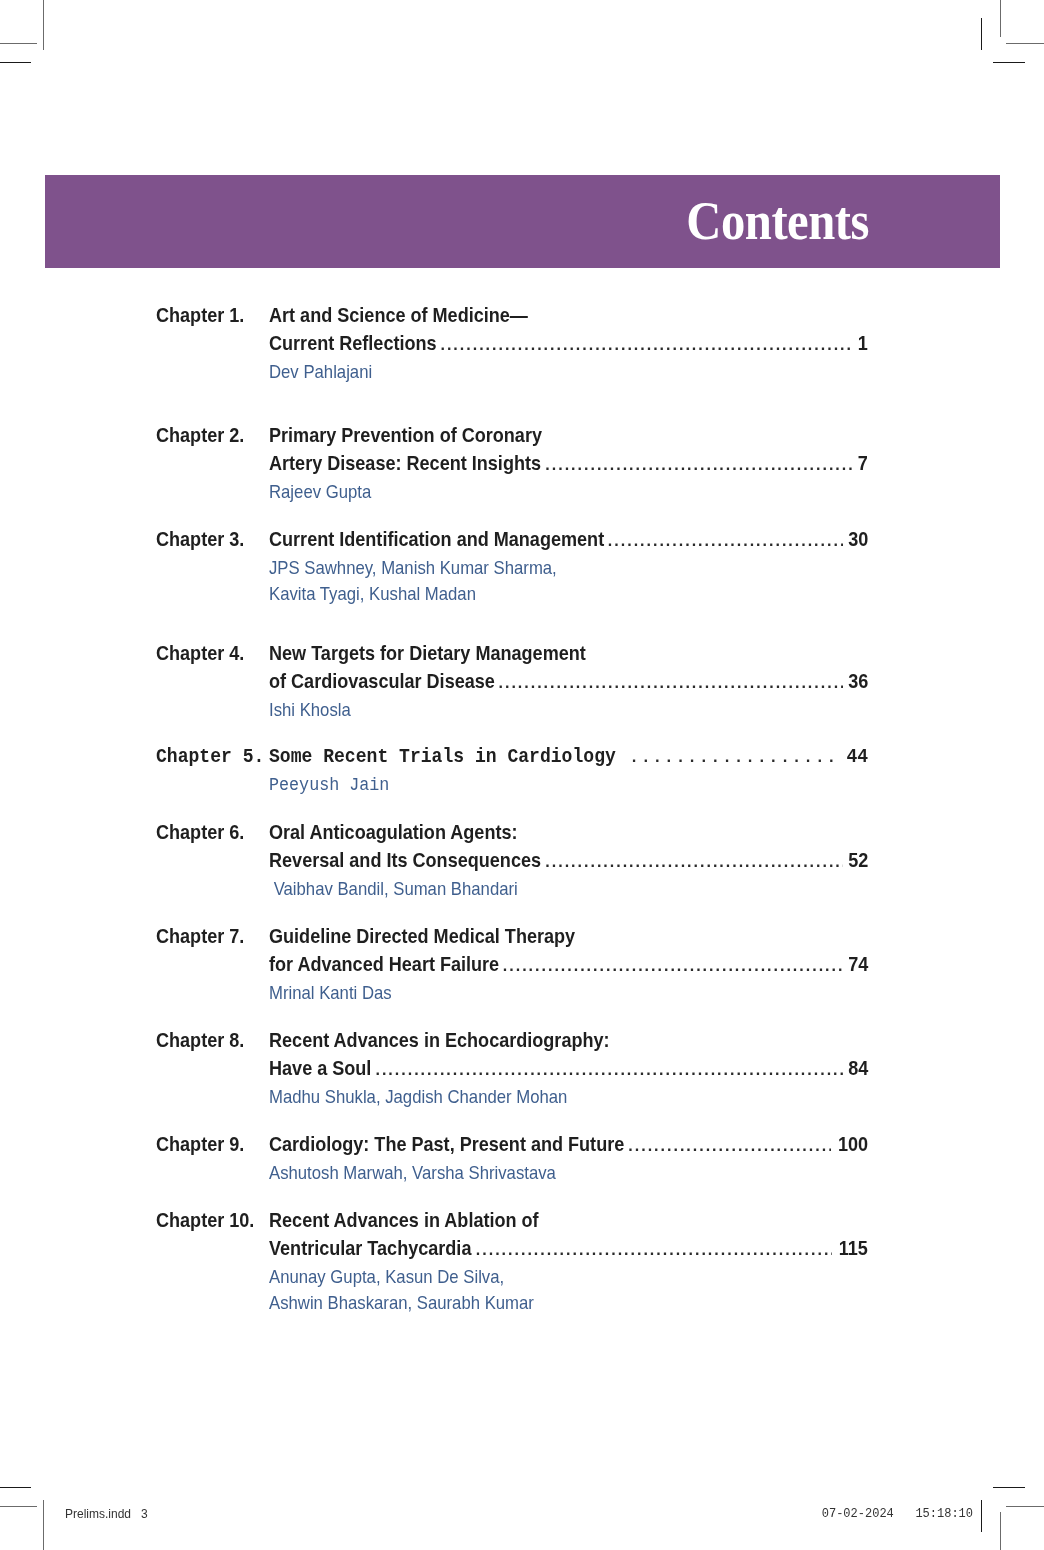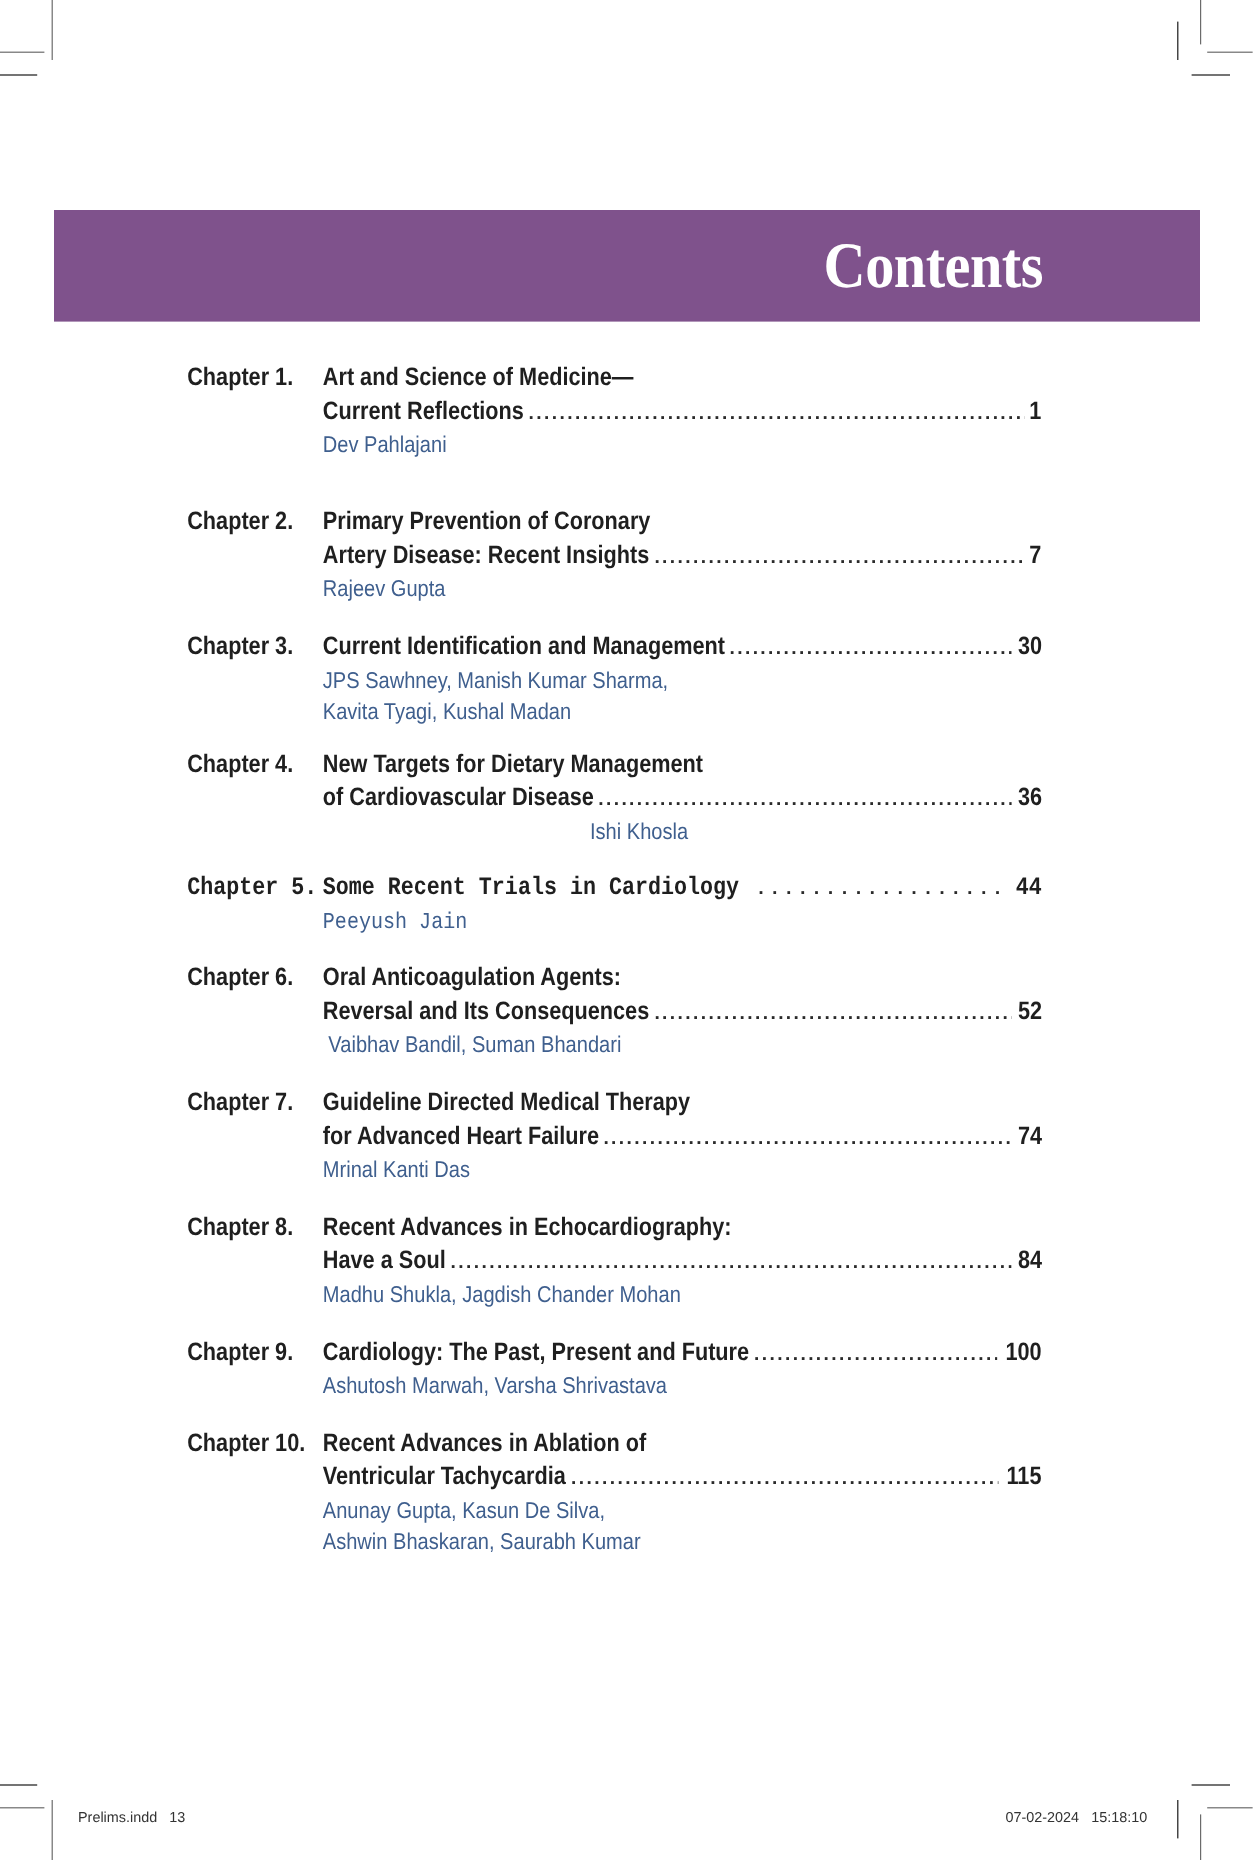--- a/index.html
+++ b/index.html
@@ -50,21 +50,21 @@
     .authors {
       font-size: 19px; color: #3f5f8e; line-height: 26px; white-space: nowrap;
       transform: scaleX(0.88); transform-origin: left center;
     }
     .footer-left, .footer-right {
       position: absolute; top: 1507px;
       font-family: "Liberation Sans", "DejaVu Sans", sans-serif;
       font-size: 12px; color: #333333;
     }
     .footer-left { left: 65px; }
-    .footer-right { right: 88px; }
+    .footer-right { right: 71px; font-family: Liberation Mono, monospace; }
   </style>
 </head>
 <body>
 
 <div class="mark" style="left:43px;top:0;width:1px;height:50px;"></div>
 <div class="mark" style="left:0;top:43px;width:37px;height:1px;"></div>
 <div class="mark dark" style="left:0;top:62px;width:31px;height:1px;"></div>
 <div class="mark" style="left:1000px;top:0;width:1px;height:37px;"></div>
 <div class="mark dark" style="left:981px;top:18px;width:1px;height:32px;"></div>
 <div class="mark" style="left:1006px;top:43px;width:38px;height:1px;"></div>
@@ -116,21 +116,21 @@
       <div class="chap-body">
         <div class="title-line leader-row">
           <span class="title-text leader-text" style="margin-right: -54.8553px;">Current Identification and Management</span>
           <span class="dots">........................................................................................................................................................................................................</span>
           <span class="page-num">30</span>
         </div>
         <div class="authors" style="white-space: pre;">JPS Sawhney, Manish Kumar Sharma,</div>
         <div class="authors" style="white-space: pre;">Kavita Tyagi, Kushal Madan</div>
       </div>
     </div>
-    <div class="entry" style="margin-top: 16px; text-align: center;">
+    <div class="entry" style="margin-top: 32px;">
       <div class="chap-label">Chapter 4.</div>
       <div class="chap-body">
         <div class="title-line">
           <span class="title-text">New Targets for Dietary Management</span>
         </div>
         <div class="title-line leader-row">
           <span class="title-text leader-text" style="margin-right: -37.1425px;">of Cardiovascular Disease</span>
           <span class="dots">........................................................................................................................................................................................................</span>
           <span class="page-num">36</span>
         </div>
@@ -211,14 +211,14 @@
           <span class="title-text leader-text" style="margin-right: -32.5641px;">Ventricular Tachycardia</span>
           <span class="dots">........................................................................................................................................................................................................</span>
           <span class="page-num">115</span>
         </div>
         <div class="authors" style="white-space: pre;">Anunay Gupta, Kasun De Silva,</div>
         <div class="authors" style="white-space: pre;">Ashwin Bhaskaran, Saurabh Kumar</div>
       </div>
     </div>
   </div>
 
-<div class="footer-left" style="white-space:pre;">Prelims.indd   13</div>
+<div class="footer-left" style="white-space:pre;">Prelims.indd   3</div>
 <div class="footer-right" style="white-space:pre;">07-02-2024   15:18:10</div>
 
 </body></html>

